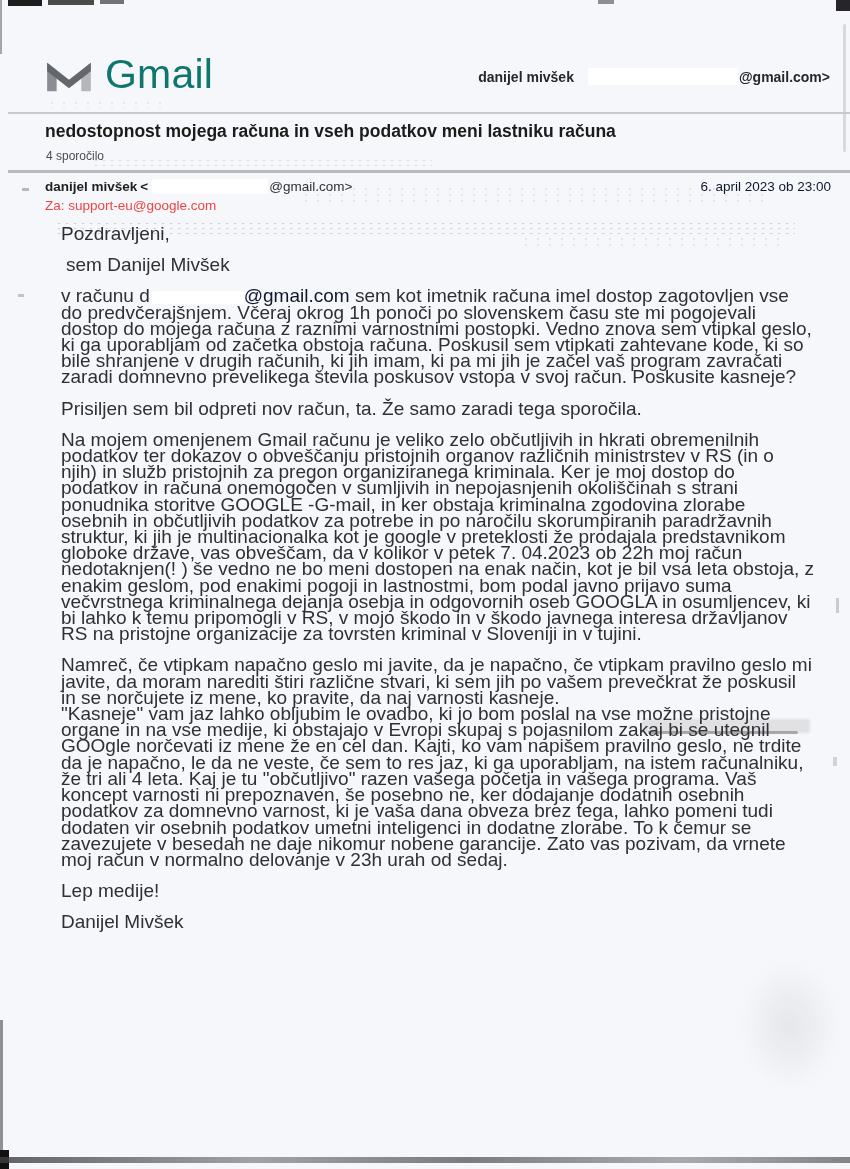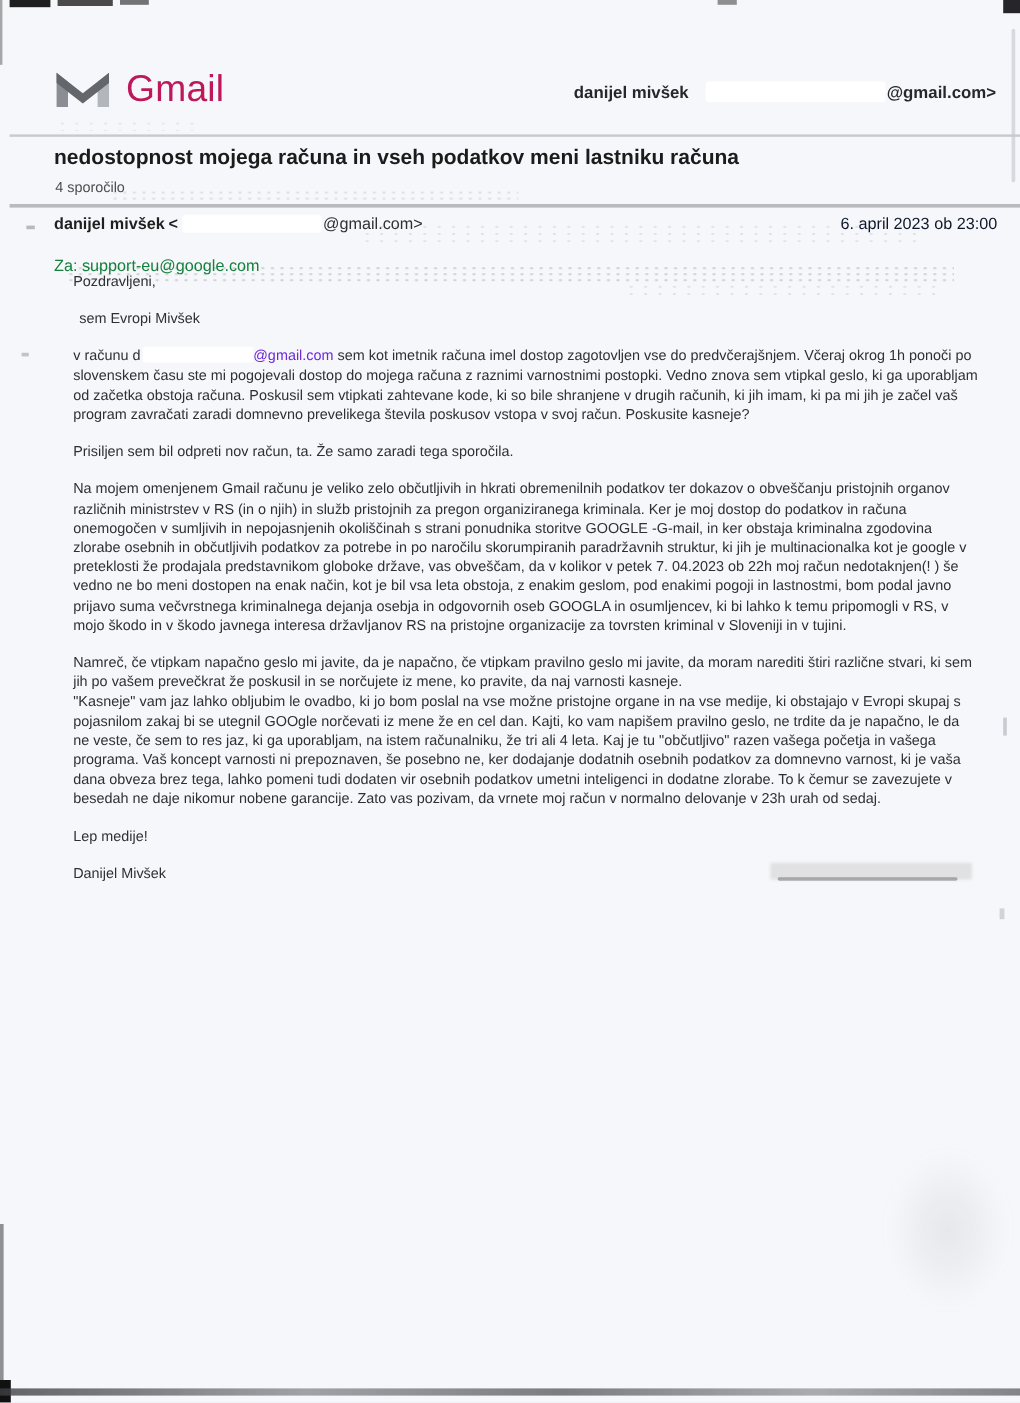--- a/index.html
+++ b/index.html
@@ -3,50 +3,50 @@
 <meta charset="utf-8">
 <style>
   html,body{margin:0;padding:0;background:#e8e8ea;}
   .page{position:relative;width:850px;height:1169px;background:#f6f7fa;overflow:hidden;
         font-family:"Liberation Sans",sans-serif;color:#2f3033;}
 
   
   .top{position:absolute;left:44px;top:54px;right:20px;display:flex;justify-content:space-between;align-items:flex-start;}
   .logo{display:flex;align-items:center;gap:11px;}
   .logo-icon svg{width:50px;height:38px;display:block;}
-  .logo-text{font-size:31px;color:#be185d;line-height:1;letter-spacing:0.2px;}
+  .logo-text{font-size:41px;color:#0f766e;line-height:1;letter-spacing:0.2px;}
   .account{margin-top:14px;font-size:14px;font-weight:bold;color:#24272b;display:flex;align-items:center;white-space:nowrap;}
 
   .redact{display:inline-block;background:#ffffff;border-radius:2px;}
   .r-lg{width:150px;height:17px;margin:0 1px 0 14px;}
   .r-md{width:116px;height:15px;margin:0 1px 0 4px;vertical-align:-3px;}
   .r-sm{width:92px;height:13px;margin:0 0 0 2px;vertical-align:-2px;}
 
   .hr{position:absolute;left:8px;right:0;background:#c7c9cd;}
   .hr1{top:112px;height:2px;}
   .hr2{top:170px;height:3px;background:#b8babe;}
 
   .subject{position:absolute;left:45px;top:121px;margin:0;font-size:17.5px;font-weight:bold;color:#1b1b1b;}
   .msg-count{position:absolute;left:46px;top:149px;font-size:12px;color:#4d4d4d;}
 
   .msg-header{position:absolute;left:45px;top:179px;right:19px;}
   .from-row{display:flex;justify-content:space-between;align-items:center;font-size:13.5px;}
   .from-left{display:flex;align-items:center;}
   .from-name{font-weight:bold;color:#1f1f1f;}
   .bracket{font-weight:bold;color:#1f1f1f;margin-left:3px;}
   .date{color:#0f172a;}
-  .to-line{margin-top:20px;font-size:13.5px;color:#15803d;}
+  .to-line{margin-top:4px;font-size:13.5px;color:#ef4444;}
 
   
-  .body{position:absolute;left:61px;top:226px;width:754px;font-size:12px;line-height:16.2px;color:#2f3033;}
+  .body{position:absolute;left:61px;top:226px;width:754px;font-size:19px;line-height:16.2px;color:#2f3033;}
   .body p{margin:0 0 15px 0;}
   .intro{padding-left:5px;}
   .m0{margin:0 !important;}
   .block{margin:0 0 15px 0;}
-  .gray-email{color:#6d28d9;}
+  .gray-email{color:#0f172a;}
 
   
   .art{position:absolute;pointer-events:none;}
   .spk{background-image:radial-gradient(rgba(100,106,116,.6) 1px,transparent 1.7px);
        background-size:8px 5px;filter:blur(.35px);}
   .spk2{background-image:radial-gradient(rgba(110,115,126,.55) 1px,transparent 1.8px);
         background-size:12px 6px;filter:blur(.4px);}
 </style>
 </head>
 <body>
@@ -110,21 +110,21 @@
         <span class="redact r-md"></span>
         <span>@gmail.com&gt;</span>
       </div>
       <span class="date">6. april 2023 ob 23:00</span>
     </div>
     <div class="to-line">Za: support-eu@google.com</div>
   </div>
 
   <div class="body">
     <p>Pozdravljeni,</p>
-    <p class="intro">sem Evropi Mivšek</p>
+    <p class="intro">sem Danijel Mivšek</p>
     <p><span>v računu d</span><span class="redact r-sm"></span><span class="gray-email">@gmail.com</span><span> sem kot imetnik računa imel dostop zagotovljen vse do predvčerajšnjem. Včeraj okrog 1h ponoči po slovenskem času ste mi pogojevali dostop do mojega računa z raznimi varnostnimi postopki. Vedno znova sem vtipkal geslo, ki ga uporabljam od začetka obstoja računa. Poskusil sem vtipkati zahtevane kode, ki so bile shranjene v drugih računih, ki jih imam, ki pa mi jih je začel vaš program zavračati zaradi domnevno prevelikega števila poskusov vstopa v svoj račun. Poskusite kasneje?</span></p>
     <p>Prisiljen sem bil odpreti nov račun, ta. Že samo zaradi tega sporočila.</p>
     <p>Na mojem omenjenem Gmail računu je veliko zelo občutljivih in hkrati obremenilnih podatkov ter dokazov o obveščanju pristojnih organov različnih ministrstev v RS (in o njih) in služb pristojnih za pregon organiziranega kriminala. Ker je moj dostop do podatkov in računa onemogočen v sumljivih in nepojasnjenih okoliščinah s strani ponudnika storitve GOOGLE -G-mail, in ker obstaja kriminalna zgodovina zlorabe osebnih in občutljivih podatkov za potrebe in po naročilu skorumpiranih paradržavnih struktur, ki jih je multinacionalka kot je google v preteklosti že prodajala predstavnikom globoke države, vas obveščam, da v kolikor v petek 7. 04.2023 ob 22h moj račun nedotaknjen(! ) še vedno ne bo meni dostopen na enak način, kot je bil vsa leta obstoja, z enakim geslom, pod enakimi pogoji in lastnostmi, bom podal javno prijavo suma večvrstnega kriminalnega dejanja osebja in odgovornih oseb GOOGLA  in osumljencev, ki bi lahko k temu pripomogli v RS, v mojo škodo in v škodo javnega interesa državljanov RS na pristojne organizacije za tovrsten kriminal v Sloveniji in v tujini.</p>
     <div class="block">
       <p class="m0">Namreč, če vtipkam napačno geslo mi javite, da je napačno, če vtipkam pravilno geslo mi javite, da moram narediti štiri različne stvari, ki sem jih po vašem prevečkrat že poskusil in se norčujete iz mene, ko pravite, da naj varnosti kasneje.</p>
       <p class="m0">"Kasneje" vam jaz lahko obljubim le ovadbo, ki jo bom poslal na vse možne pristojne organe in na vse medije, ki obstajajo v Evropi skupaj s pojasnilom zakaj bi se utegnil GOOgle norčevati iz mene že en cel dan. Kajti, ko vam napišem pravilno geslo, ne trdite da je napačno, le da ne veste, če sem to res jaz, ki ga uporabljam, na istem računalniku, že tri ali 4 leta. Kaj je tu "občutljivo" razen vašega početja in vašega programa. Vaš koncept varnosti ni prepoznaven, še posebno ne, ker dodajanje dodatnih osebnih podatkov za domnevno varnost, ki je vaša dana obveza brez tega, lahko pomeni tudi dodaten vir osebnih podatkov umetni inteligenci in dodatne zlorabe. To k čemur se zavezujete v besedah ne daje nikomur nobene garancije. Zato vas pozivam, da vrnete moj račun v normalno delovanje v 23h urah od sedaj.</p>
     </div>
     <p>Lep medije!</p>
     <p>Danijel Mivšek</p>
   </div>

